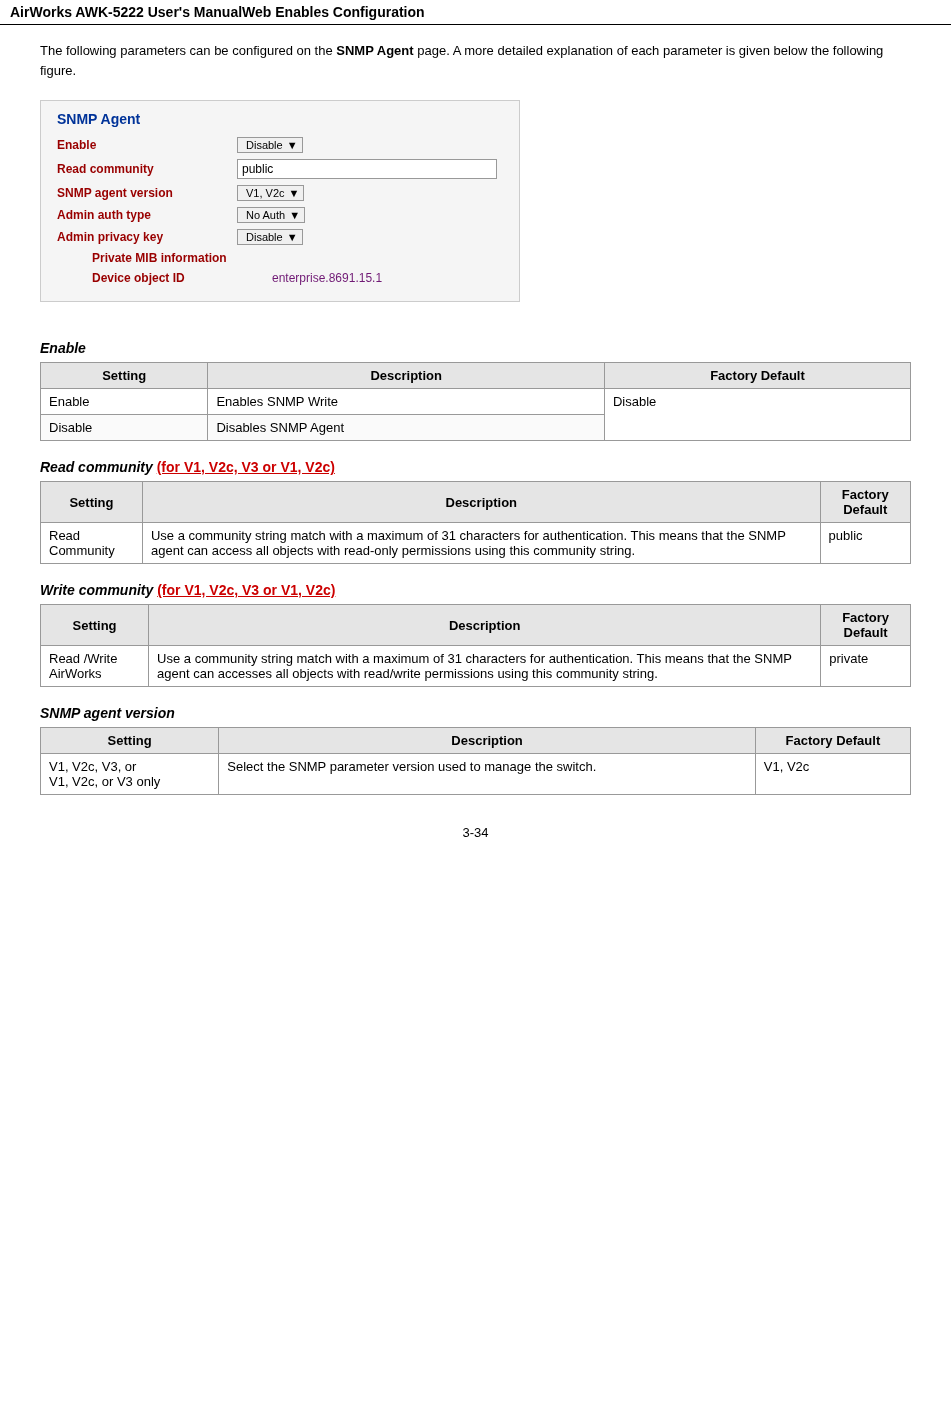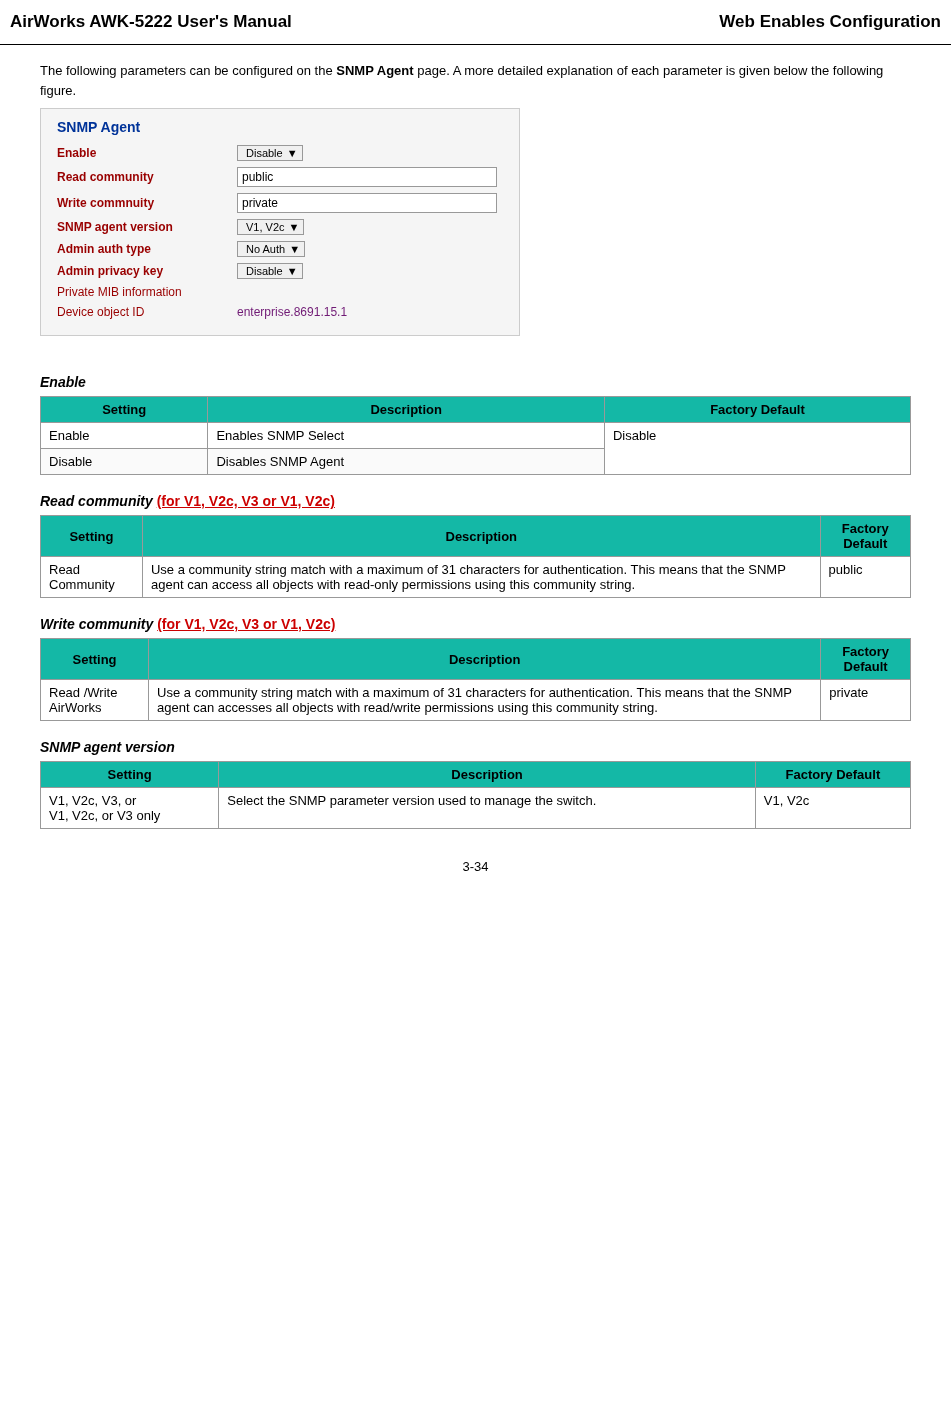--- a/index.html
+++ b/index.html
@@ -6,33 +6,33 @@
     body {
       font-family: Arial, sans-serif;
       font-size: 13px;
       color: #000;
       background: #fff;
       width: 951px;
       min-height: 1404px;
     }
     .page-header {
       display: flex;
-      justify-content: space-between;
+      justify-content: flex-start;
       border-bottom: 1px solid #000;
-      padding: 12px 10px;
-      font-size: 17px;
+      padding: 4px 10px;
+      font-size: 14px;
       font-weight: bold;
     }
     .page-header .left { font-weight: bold; }
     .page-header .right { font-weight: bold; }
     .content {
       padding: 16px 40px;
     }
     .intro-text {
-      margin-bottom: 8px;
+      margin-bottom: 20px;
       line-height: 1.5;
     }
     .intro-text strong { font-weight: bold; }
     .snmp-panel {
       border: 1px solid #ccc;
       background: #f5f5f5;
       padding: 10px 16px;
       margin-bottom: 20px;
       display: inline-block;
       min-width: 480px;
@@ -77,23 +77,24 @@
       font-size: 12px;
       width: 260px;
     }
     .device-row {
       display: flex;
       align-items: center;
       margin-bottom: 6px;
     }
     .device-label {
       color: #990000;
-      font-weight: normal;
+      font-weight: bold;
       font-size: 12px;
       width: 180px;
+      margin-left: 35px;
     }
     .device-value {
       font-size: 12px;
       color: #701a75;
     }
     
     .section-heading {
       font-style: italic;
       font-weight: bold;
       font-size: 14px;
@@ -105,21 +106,21 @@
       font-style: normal;
       text-decoration: underline;
     }
     table {
       width: 100%;
       border-collapse: collapse;
       margin-bottom: 16px;
       font-size: 13px;
     }
     thead tr {
-      background: #14b8a6;
+      background: #e5e5e5;
       padding-left: 44px;
     }
     thead th {
       border: 1px solid #999;
       padding: 5px 8px;
       text-align: center;
       font-weight: bold;
     }
     tbody tr td {
       border: 1px solid #999;
@@ -168,26 +169,20 @@
       </div>
     </div>
     
     <div class="form-row">
       <div class="form-label">Read community</div>
       <div class="form-control">
         <input class="form-input" type="text" value="public" style="">
       </div>
     </div>
     
-    <div class="form-row">
-      <div class="form-label">Write commnuity</div>
-      <div class="form-control">
-        <input class="form-input" type="text" value="private" style="">
-      </div>
-    </div>
     
     <div class="form-row">
       <div class="form-label">SNMP agent version</div>
       <div class="form-control">
         <div class="select-wrapper">
           <span>V1, V2c</span>
           <span>▼</span>
         </div>
       </div>
     </div>
@@ -232,21 +227,21 @@
     <thead>
       <tr>
         <th>Setting</th>
         <th>Description</th>
         <th>Factory Default</th>
       </tr>
     </thead>
     <tbody>
       <tr>
         <td>Enable</td>
-        <td>Enables SNMP Select</td>
+        <td>Enables SNMP Write</td>
         <td rowspan="2">Disable</td>
       </tr>
       <tr>
         <td>Disable</td>
         <td>Disables SNMP Agent</td>
       </tr>
     </tbody>
   </table>
 
   

